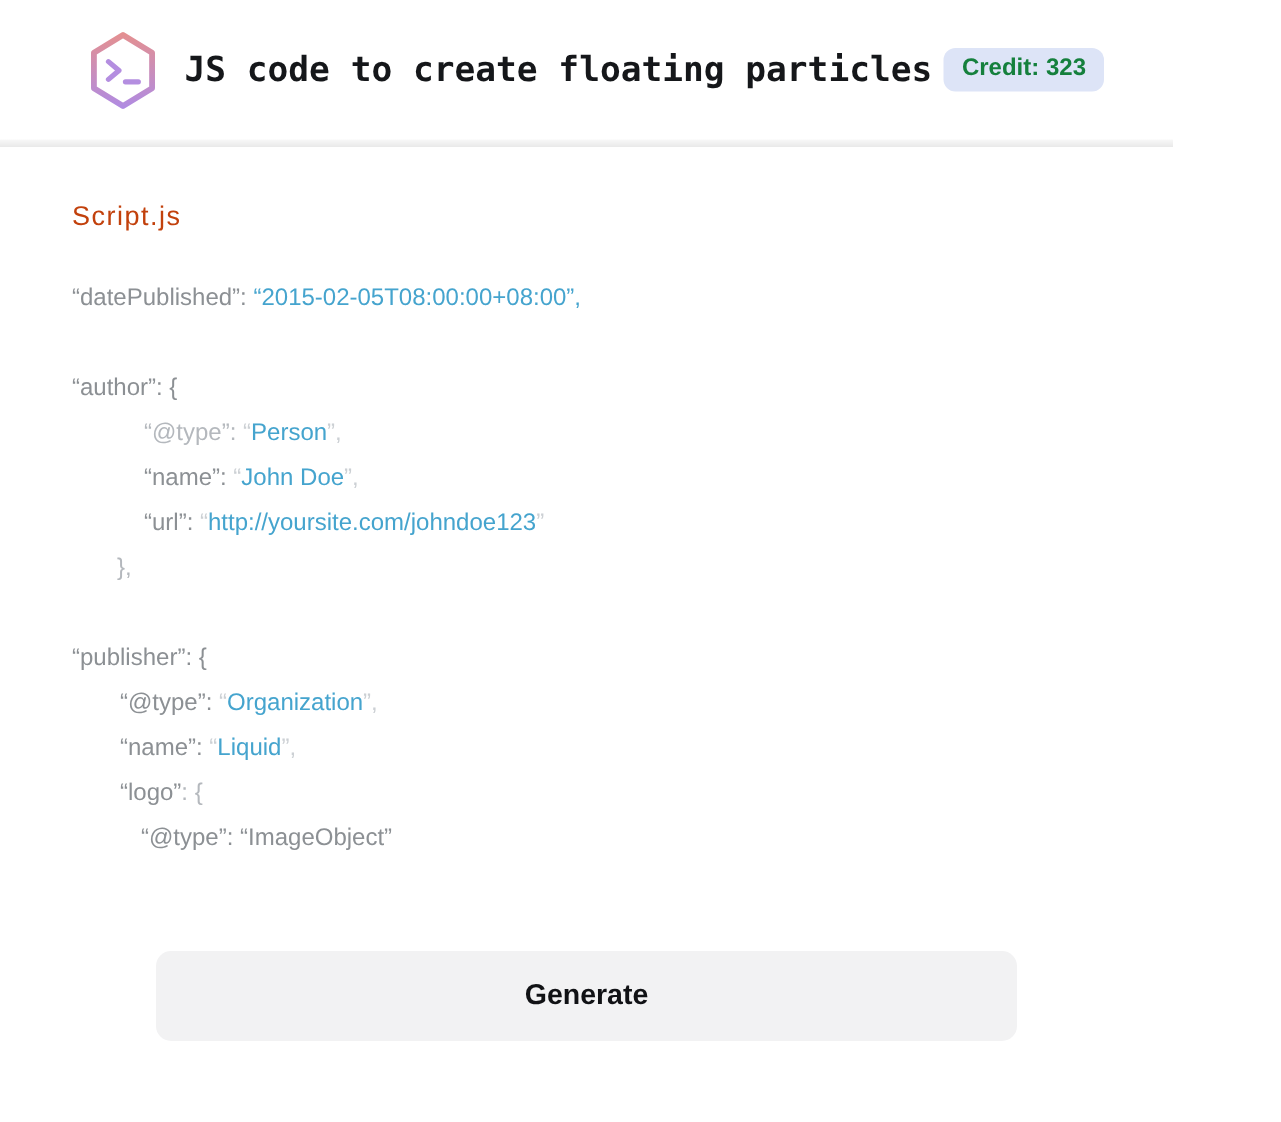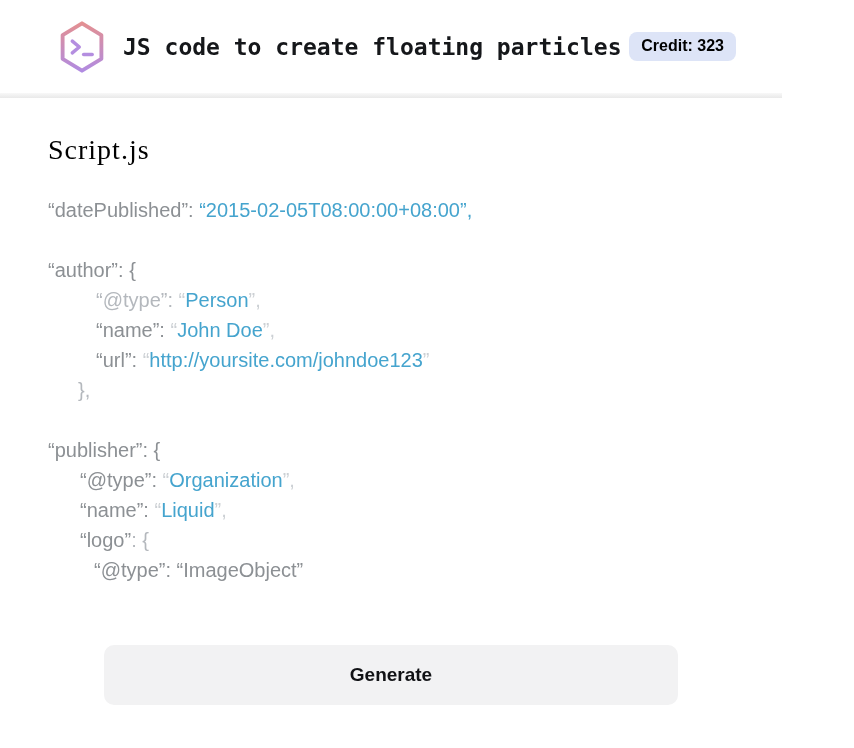--- a/index.html
+++ b/index.html
@@ -30,45 +30,45 @@
     font-weight: bold;
     color: #15171a;
     margin-left: 15px;
     letter-spacing: 0px;
     white-space: nowrap;
     flex: 1 1 auto;
   }
   .credit-badge {
     flex: 0 0 auto;
     background: #dde4f7;
-    color: #000000;
+    color: #15803d;
     font-size: 16px;
     font-weight: bold;
     padding: 5px 12px 6px 12px;
     border-radius: 8px;
     white-space: nowrap;
   }
   .divider {
     height: 5px;
     background: linear-gradient(#f8f8f8, #e9e9e9);
   }
 
   
   .main { padding: 36px 48px 0 48px; }
   .file-title {
-    font-family: Liberation Serif, serif;
-    font-size: 28px;
+    font-family: Liberation Sans, sans-serif;
+    font-size: 18px;
     font-weight: normal;
     letter-spacing: 1px;
-    color: #000000;
+    color: #c2410c;
   }
 
   .code {
     margin-top: 29px;
-    font-size: 20px;
+    font-size: 16px;
     line-height: 30px;
     white-space: pre;
   }
   .code .line { height: 30px; }
   .seg-dark  { color: #8c9094; }
   .seg-light { color: #b4b8bd; }
   .seg-faint { color: #ccd0d4; }
   .seg-blue  { color: #45a4ce; }
 
   

